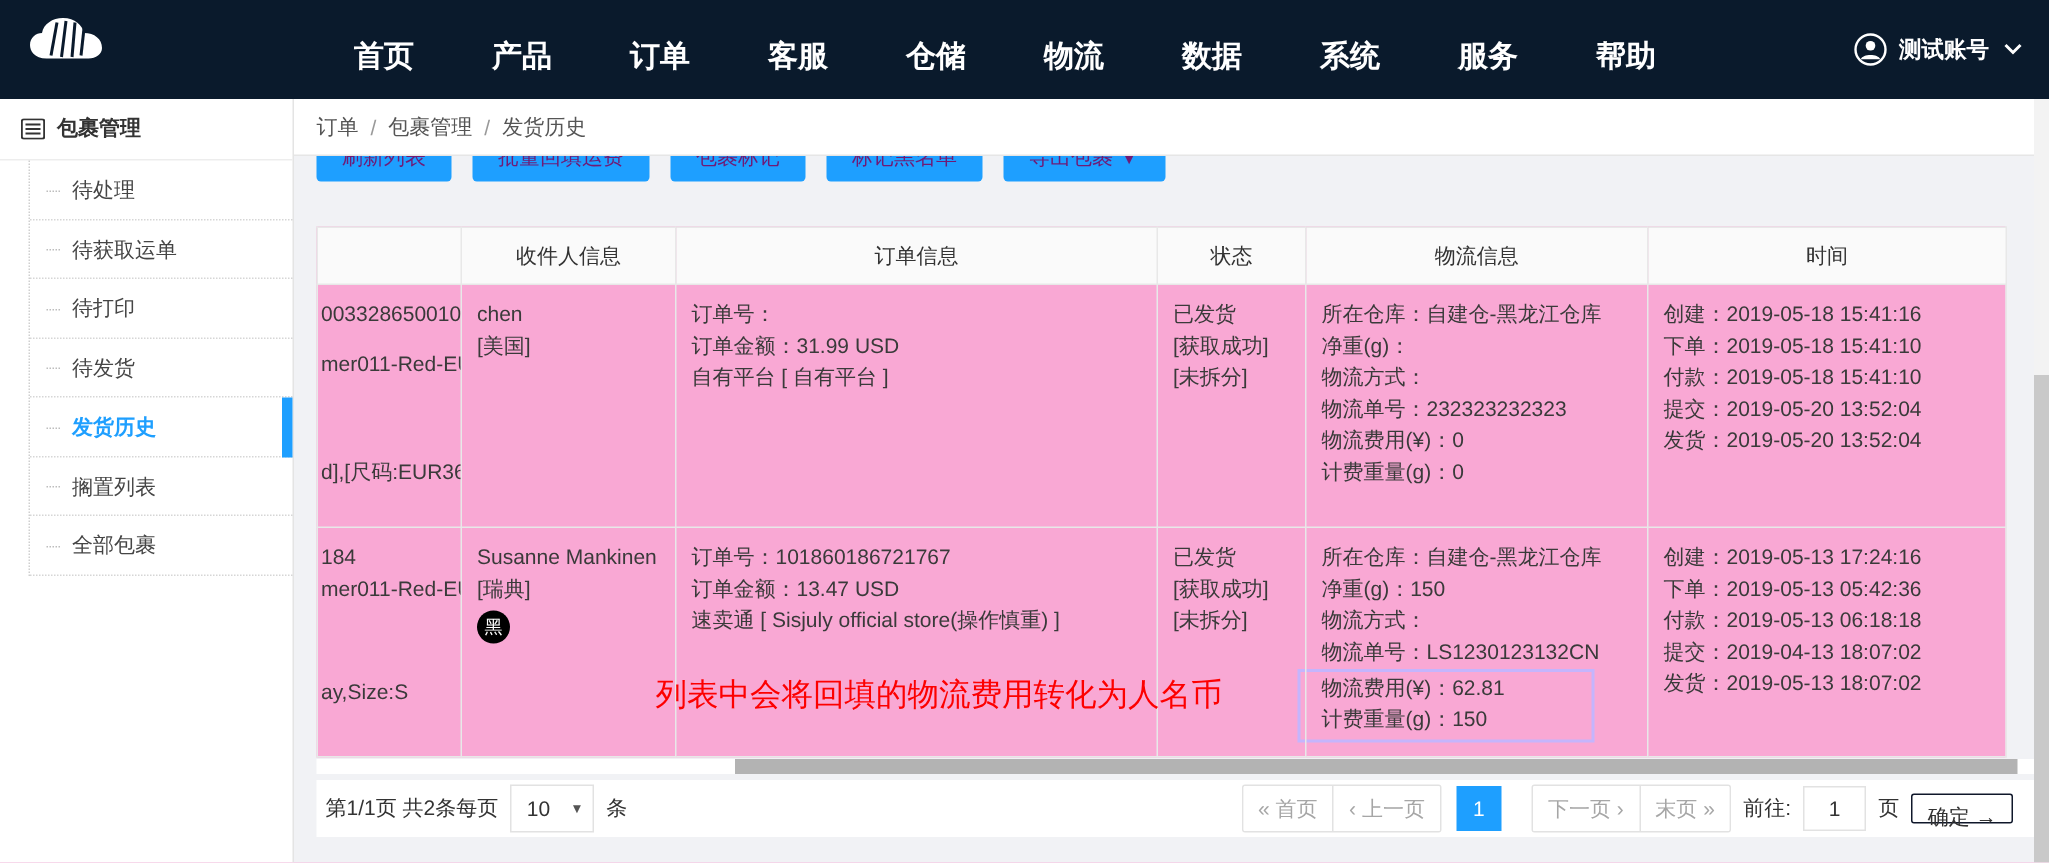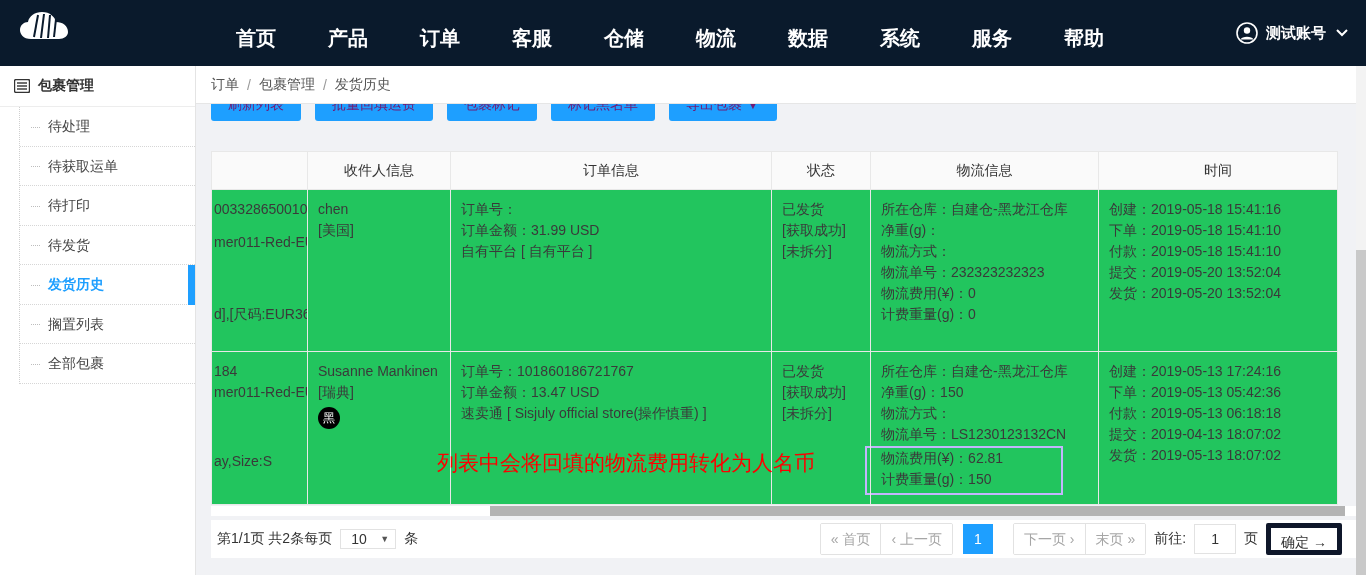--- a/index.html
+++ b/index.html
@@ -35,21 +35,21 @@
   .breadcrumb { position:relative; z-index:3; height:38px; background:#fff; border-bottom:1px solid #e6e6e6; display:flex; align-items:center; gap:8px; padding-left:15px; font-size:14px; color:#555; }
   .crumb { cursor:pointer; }
   .crumb-sep { color:#999; }
   .content { position:relative; z-index:1; }
 
   
   .toolbar { display:flex; gap:14px; margin:-17px 0 0 15px; position:relative; z-index:1; }
   .btn-blue { height:34px; line-height:34px; background:#1e9fff; color:#701a75; font-size:14px; border:none; border-radius:3px; padding:0 17px; cursor:pointer; white-space:nowrap; }
 
   
-  .tablewrap { margin:30px 0 0 15px; width:1126px; background:#22c55e; }
+  .tablewrap { margin:30px 0 0 15px; width:1126px; background:#f9a8d4; }
   table.grid { border-collapse:collapse; table-layout:fixed; width:1126px; font-size:14px; color:#3a3a3a; }
   table.grid th, table.grid td { border:1px solid #e8e8e8; vertical-align:top; }
   table.grid th { height:38px; background:#fafafa; font-weight:400; color:#333; text-align:center; vertical-align:middle; font-size:14px; }
   td .cell { padding:9px 10px; line-height:21px; }
   tr.r1 { height:162px; }
   tr.r2 { height:147px; }
   .col-product .cell { padding-left:2px; white-space:nowrap; overflow:hidden; }
   .prod-flex { display:flex; flex-direction:column; height:144px; }
   .r2 .prod-flex { height:129px; }
   .gap12 { margin-top:12px; }
@@ -60,32 +60,32 @@
   
   .annotation { position:absolute; left:437px; top:449px; font-size:21px; color:#fd0000; z-index:6; white-space:nowrap; }
 
   
   .hscroll { position:relative; margin:1px 0 0 15px; width:1145px; height:10px; background:#fff; }
   .hthumb { position:absolute; left:279px; top:0; width:855px; height:10px; background:#b3b3b3; }
 
   
   .pagebar { margin:4px 0 0 15px; width:1145px; height:38px; background:#fff; display:flex; align-items:center; font-size:14px; color:#333; padding:0 14px 0 6px; }
   .pg-summary { white-space:nowrap; }
-  .pg-select { display:inline-flex; align-items:center; justify-content:space-between; width:56px; height:20px; border:1px solid #e2e2e2; margin:0 8px 0 8px; padding:0 6px 0 10px; cursor:pointer; background:#fff; }
+  .pg-select { display:inline-flex; align-items:center; justify-content:space-between; width:56px; height:32px; border:1px solid #e2e2e2; margin:0 8px 0 8px; padding:0 6px 0 10px; cursor:pointer; background:#fff; }
   .pg-select .car { font-size:9px; color:#555; }
   .pg-right { margin-left:auto; display:flex; align-items:center; }
   .pg-group { display:flex; border:1px solid #e2e2e2; border-radius:2px; overflow:hidden; }
   .pg-btn { height:30px; line-height:30px; padding:0 10px; color:#a6a6a6; background:#fff; font-size:14px; cursor:pointer; white-space:nowrap; }
   .pg-group .pg-btn + .pg-btn { border-left:1px solid #e2e2e2; }
   .pg-cur { width:30px; height:30px; line-height:30px; text-align:center; background:#1e9fff; color:#fff; margin:0 10px; font-size:14px; cursor:default; }
   .pg-group.next { margin-left:10px; }
   .pg-goto-label { margin-left:8px; }
   .pg-input { width:42px; height:30px; border:1px solid #e2e2e2; text-align:center; font-size:14px; color:#333; margin:0 8px; outline:none; }
   .pg-unit { margin-right:8px; }
-  .pg-confirm { height:32px; line-height:28px; border:5px solid #0f172a; background:#fff; border-radius:2px; padding:0 10px; font-size:14px; color:#333; cursor:pointer; white-space:nowrap; }
+  .pg-confirm { height:20px; line-height:28px; border:1px solid #0f172a; background:#fff; border-radius:2px; padding:0 10px; font-size:14px; color:#333; cursor:pointer; white-space:nowrap; }
 
   
   .vscroll { position:absolute; right:0; top:66px; bottom:0; width:10px; background:#f3f3f3; z-index:9; }
   .vthumb { position:absolute; top:184px; left:0; width:10px; height:325px; background:#c9c9c9; }
 </style>
 </head>
 <body>
 
 <div class="navbar">
   <div class="logo">

